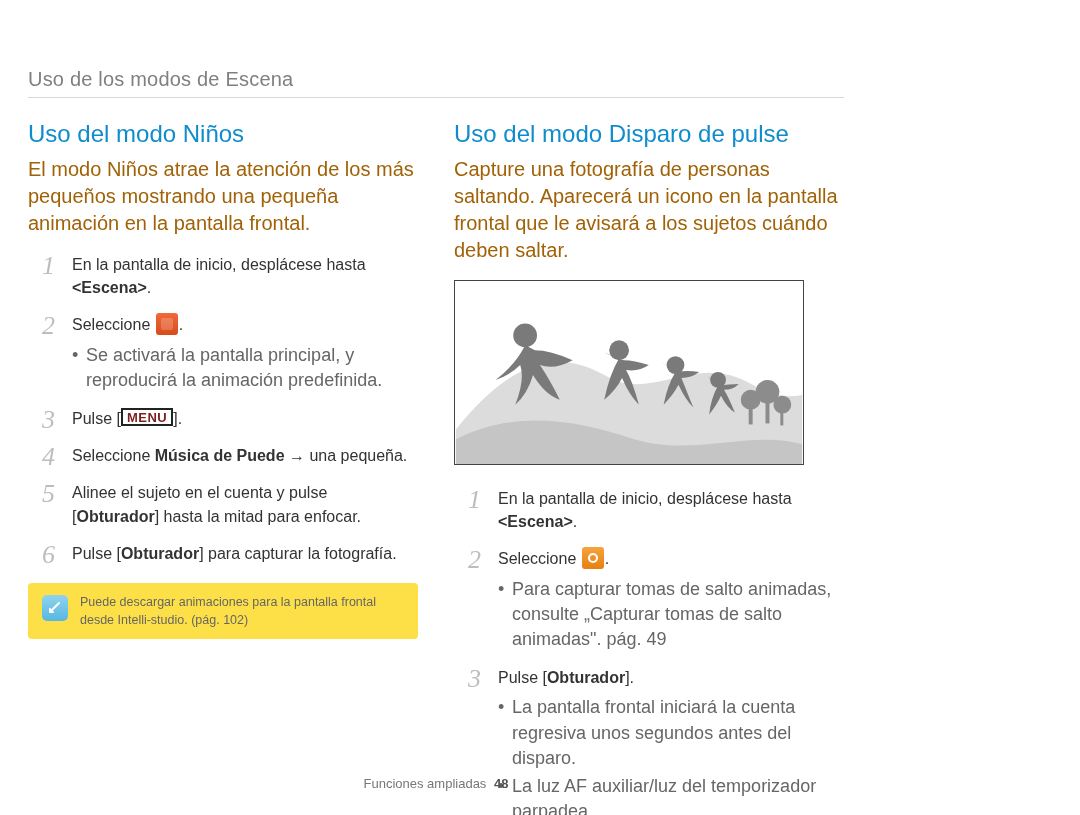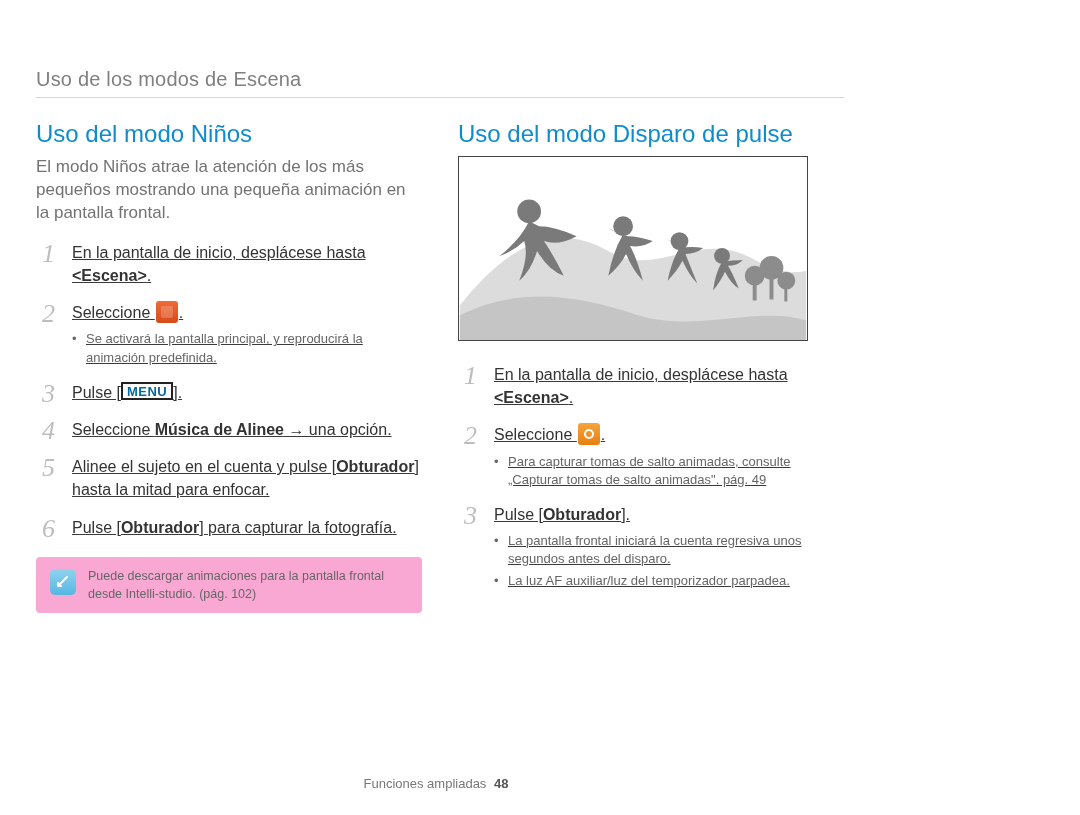--- a/index.html
+++ b/index.html
@@ -10,21 +10,21 @@
     background: #ffffff;
     font-family: Arial, Helvetica, sans-serif;
     color: #3a3a3a;
     overflow: hidden;
   }
   .page {
     position: relative;
     width: 872px;
     height: 815px;
     box-sizing: border-box;
-    padding: 68px 28px 28px 36px;
+    padding: 68px 28px 28px 28px;
   }
   .breadcrumb {
     font-size: 20px;
     font-weight: 300;
     color: #808080;
     letter-spacing: 0.2px;
     margin-bottom: 6px;
   }
   .rule {
     border: none;
@@ -39,31 +39,30 @@
     flex: 1;
     min-width: 0;
   }
   h2.section {
     color: #0f8ccc;
     font-weight: 400;
     font-size: 24px;
     margin: 0 0 8px 0;
   }
   p.lead {
-    font-size: 17px;
+    font-size: 20px;
     line-height: 1.35;
     margin: 0 0 16px 0;
-    color: #737373;
+    color: #a16207;
   }
   ol.steps {
     list-style: none;
-    margin: 0;
+    margin: 8px;
     padding: 0;
     counter-reset: step;
-    text-decoration: underline;
   }
   ol.steps > li {
     counter-increment: step;
     position: relative;
     padding-left: 36px;
     margin-bottom: 14px;
     font-size: 16px;
     line-height: 1.45;
     color: #333;
   }
@@ -78,21 +77,21 @@
     color: #bdbdbd;
   }
   .sub-bullets {
     list-style: none;
     margin: 6px 0 0 0;
     padding: 0;
   }
   .sub-bullets > li {
     position: relative;
     padding-left: 14px;
-    font-size: 13px;
+    font-size: 18px;
     color: #666;
     line-height: 1.4;
     margin-top: 3px;
   }
   .sub-bullets > li::before {
     content: "•";
     position: absolute;
     left: 0;
     top: 0;
   }
@@ -132,25 +131,25 @@
   }
   .menu-label {
     display: inline-block;
     border: 2px solid #222;
     line-height: 1;
     padding: 1px 4px 0 4px;
     font-family: "Arial Black", Arial, sans-serif;
     font-weight: 900;
     font-size: 13px;
     letter-spacing: 0.5px;
-    color: #0369a1;
+    color: #7f1d1d;
     vertical-align: 2px;
   }
   .note-box {
-    background: #f9a8d4;
+    background: #fde047;
     border-radius: 4px;
     display: flex;
     align-items: flex-start;
     gap: 12px;
     padding: 10px 14px;
     margin-top: 18px;
   }
   .note-icon {
     flex: 0 0 26px;
     height: 26px;
@@ -208,21 +207,21 @@
         <li>
           <span>Seleccione </span><span class="icon-square icon-red"></span><span>.</span>
           <ul class="sub-bullets">
             <li>Se activará la pantalla principal, y reproducirá la animación predefinida.</li>
           </ul>
         </li>
         <li>
           <span>Pulse [</span><span class="menu-label">MENU</span><span>].</span>
         </li>
         <li>
-          <span>Seleccione </span><span class="strong">Música de Alinee</span><span> → una opción.</span>
+          <span>Seleccione </span><span class="strong">Música de Puede</span><span> → una pequeña.</span>
         </li>
         <li>
           <span>Alinee el sujeto en el cuenta y pulse [</span><span class="strong">Obturador</span><span>] hasta la mitad para enfocar.</span>
         </li>
         <li>
           <span>Pulse [</span><span class="strong">Obturador</span><span>] para capturar la fotografía.</span>
         </li>
       </ol>
 
       <div class="note-box">
@@ -230,20 +229,21 @@
           <svg width="16" height="16" viewBox="0 0 16 16">
             <path d="M3 12 L12 3 M3 12 L3 9 M3 12 L6 12" stroke="#fff" stroke-width="2" fill="none" stroke-linecap="round"></path>
           </svg>
         </div>
         <div class="note-text">Puede descargar animaciones para la pantalla frontal desde Intelli-studio. (pág. 102)</div>
       </div>
     </div>
 
     <div class="col">
       <h2 class="section">Uso del modo Disparo de pulse</h2>
+      <p class="lead">Capture una fotografía de personas saltando. Aparecerá un icono en la pantalla frontal que le avisará a los sujetos cuándo deben saltar.</p>
 
       <div class="illustration">
         <svg viewBox="0 0 350 185" width="100%" height="100%">
           <rect x="0" y="0" width="350" height="185" fill="#ffffff"></rect>
           <path d="M0,150 C40,100 90,60 150,95 C200,125 240,70 300,105 C330,122 350,115 350,115 L350,185 L0,185 Z" fill="#dcdcdc"></path>
           <path d="M0,160 C60,130 120,140 180,160 C240,178 300,150 350,165 L350,185 L0,185 Z" fill="#c5c5c5"></path>
 
           <g fill="#8c8c8c">
             <circle cx="298" cy="120" r="10"></circle>
               <rect x="296" y="125" width="4" height="20"></rect>

